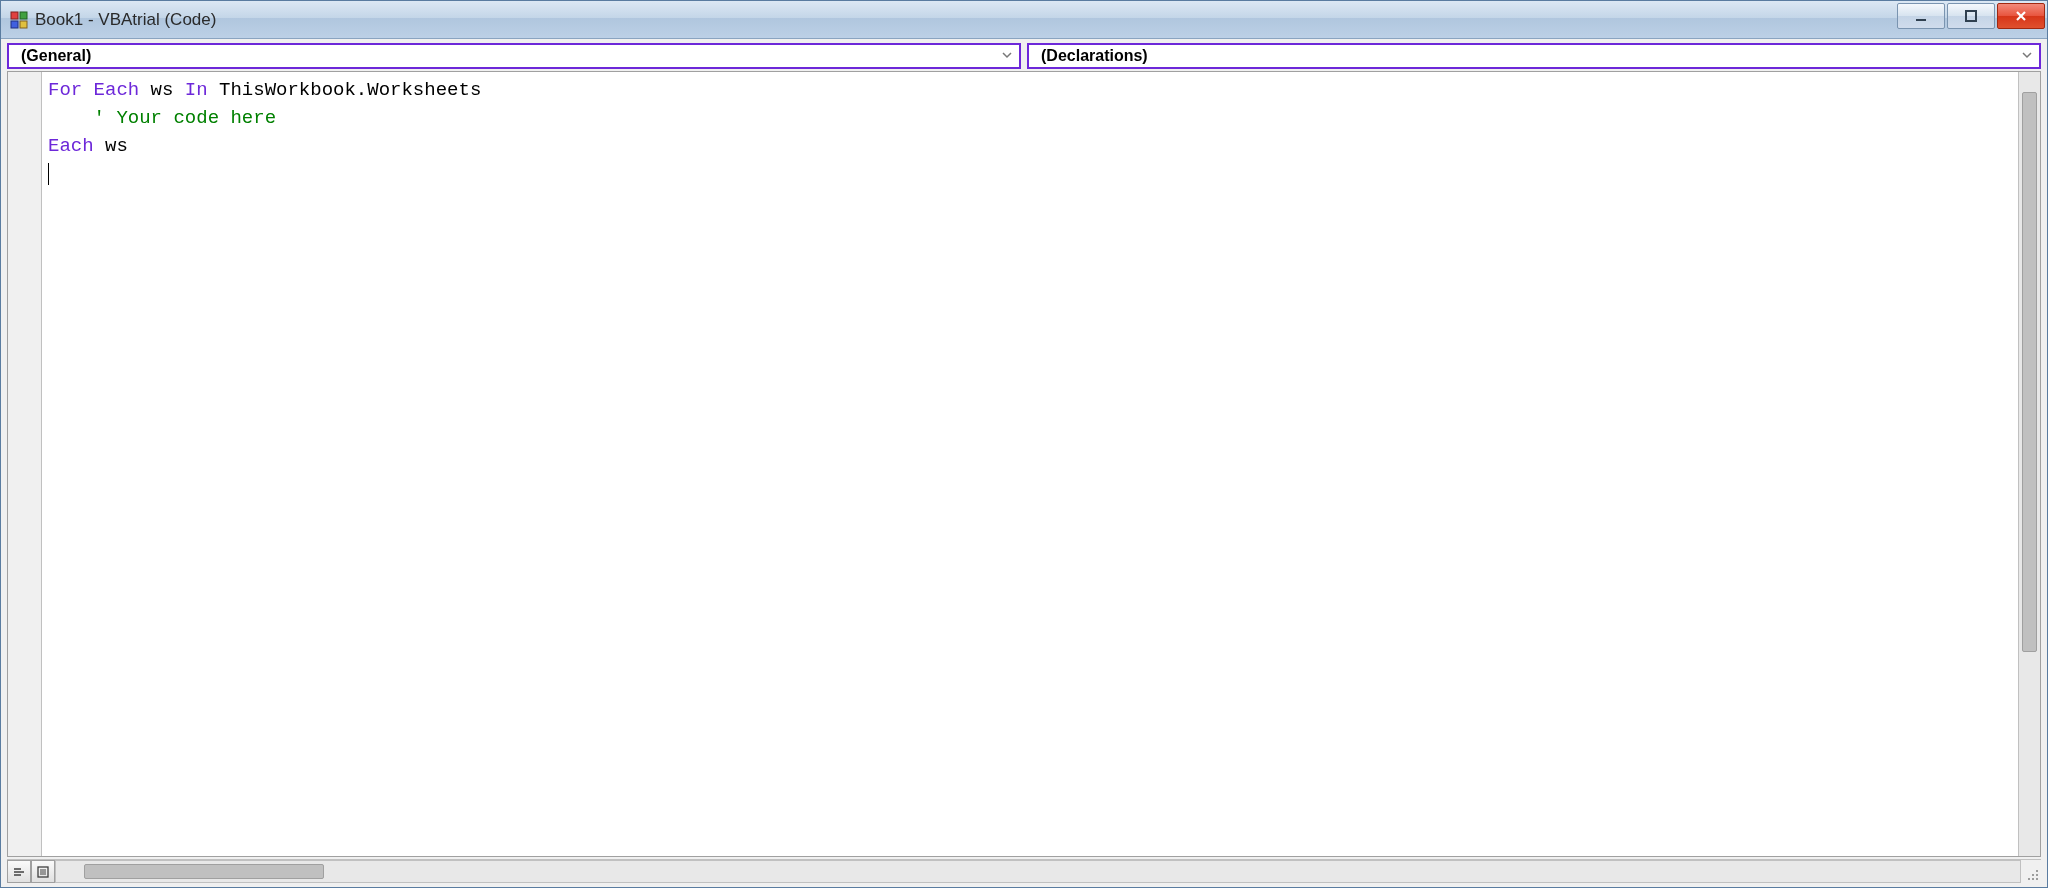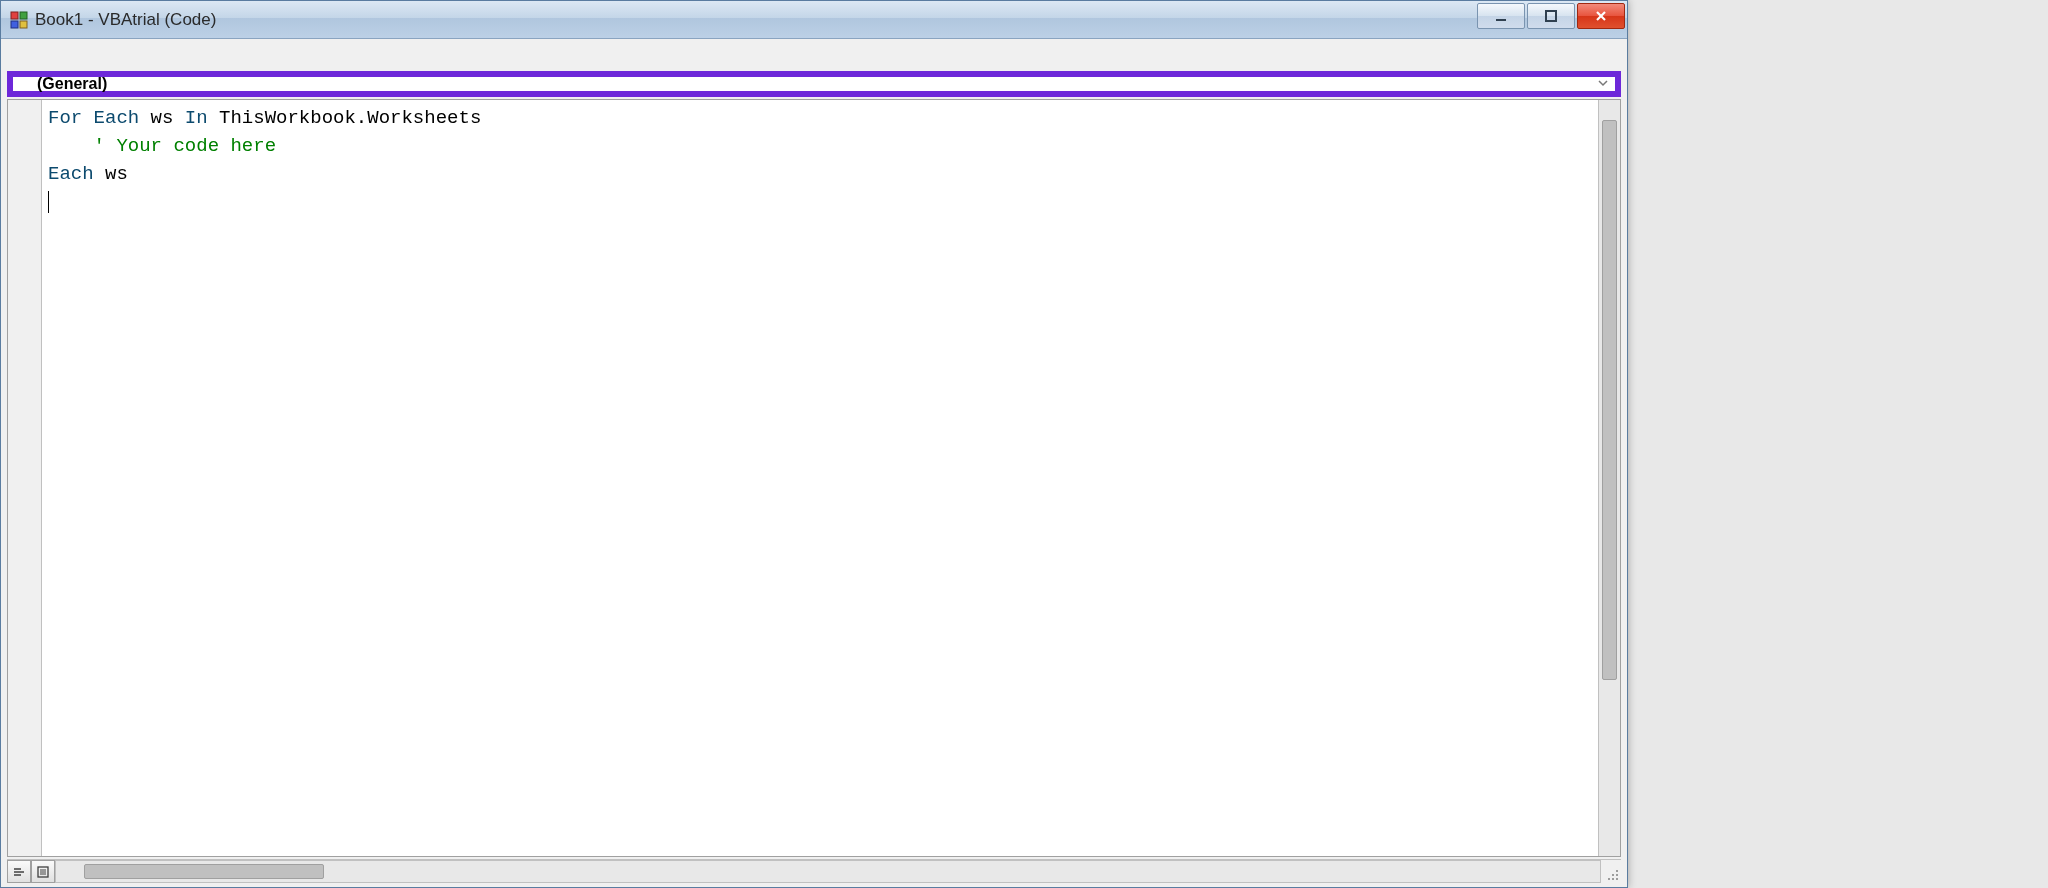--- a/index.html
+++ b/index.html
@@ -2,21 +2,21 @@
 <html><head>
   <meta charset="utf-8">
   <style>
     * { box-sizing: border-box; margin: 0; padding: 0; }
     body {
       font-family: "Segoe UI", Tahoma, sans-serif;
       background: #e8e8e8;
       overflow: hidden;
     }
     .window {
-      width: 1628px;
+      width: 2048px;
       height: 888px;
       border: 1px solid #5a7ca0;
       background: #f0f0f0;
       display: flex;
       flex-direction: column;
       box-shadow: 0 0 8px rgba(0,0,0,0.3);
     }
     .titlebar {
       height: 38px;
       background: linear-gradient(to bottom, #dce8f4 0%, #c4d6e8 45%, #b0c6de 46%, #bcd0e6 100%);
@@ -62,30 +62,29 @@
     .win-btn svg { display: block; }
     .dropdown-bar {
       display: flex;
       padding: 4px 6px 2px 6px;
       gap: 6px;
       background: #f0f0f0;
     }
     .combo {
       flex: 1;
       height: 26px;
-      border: 6px solid #6d28d9;
+      border: 2px solid #6d28d9;
       background: #ffffff;
       display: flex;
       align-items: center;
       justify-content: space-between;
-      padding: 0 6px 0 24px;
+      padding: 0 6px 0 12px;
       font-size: 16px;
       color: #000;
       font-weight: 600;
-      margin-top: 28px;
     }
     .combo .chev { opacity: 0.7; }
     .editor-wrap {
       flex: 1;
       display: flex;
       border: 1px solid #a0a0a0;
       margin: 0 6px 2px 6px;
       background: #ffffff;
       min-height: 0;
     }
@@ -99,21 +98,21 @@
       flex: 1;
       padding: 4px 6px;
       font-family: Consolas, "Courier New", monospace;
       font-size: 19px;
       line-height: 28px;
       white-space: pre;
       color: #000;
       position: relative;
       overflow: hidden;
     }
-    .kw { color: #0c4a6e; text-align: center; }
+    .kw { color: #6d28d9; text-align: center; }
     .cm { color: #008000; text-align: center; }
     .cursor-line {
       display: inline-block;
       width: 1px;
       height: 22px;
       background: #000;
       vertical-align: middle;
     }
     .vscroll {
       width: 22px;
@@ -213,20 +212,28 @@
 
   <div class="dropdown-bar">
     <div class="combo">
       <span>(General)</span>
       <span class="chev">
         <svg width="12" height="12" viewBox="0 0 12 12">
             <path d="M2 4 L6 8 L10 4" stroke="#404040" stroke-width="1.5" fill="none"></path>
           </svg>
       </span>
     </div>
+    <div class="combo">
+      <span>(Declarations)</span>
+      <span class="chev">
+        <svg width="12" height="12" viewBox="0 0 12 12">
+            <path d="M2 4 L6 8 L10 4" stroke="#404040" stroke-width="1.5" fill="none"></path>
+          </svg>
+      </span>
+    </div>
   </div>
 
   <div class="editor-wrap">
     <div class="margin-bar"></div>
     <div class="code-area" id="code-area"><span class="kw">For Each</span><span> ws </span><span class="kw">In</span><span> ThisWorkbook.Worksheets</span>
 <span class="cm">    ' Your code here</span>
 <span class="kw">Each</span><span> ws</span>
 <span class="cursor-line"></span></div>
     <div class="vscroll">
       <div class="thumb"></div>

